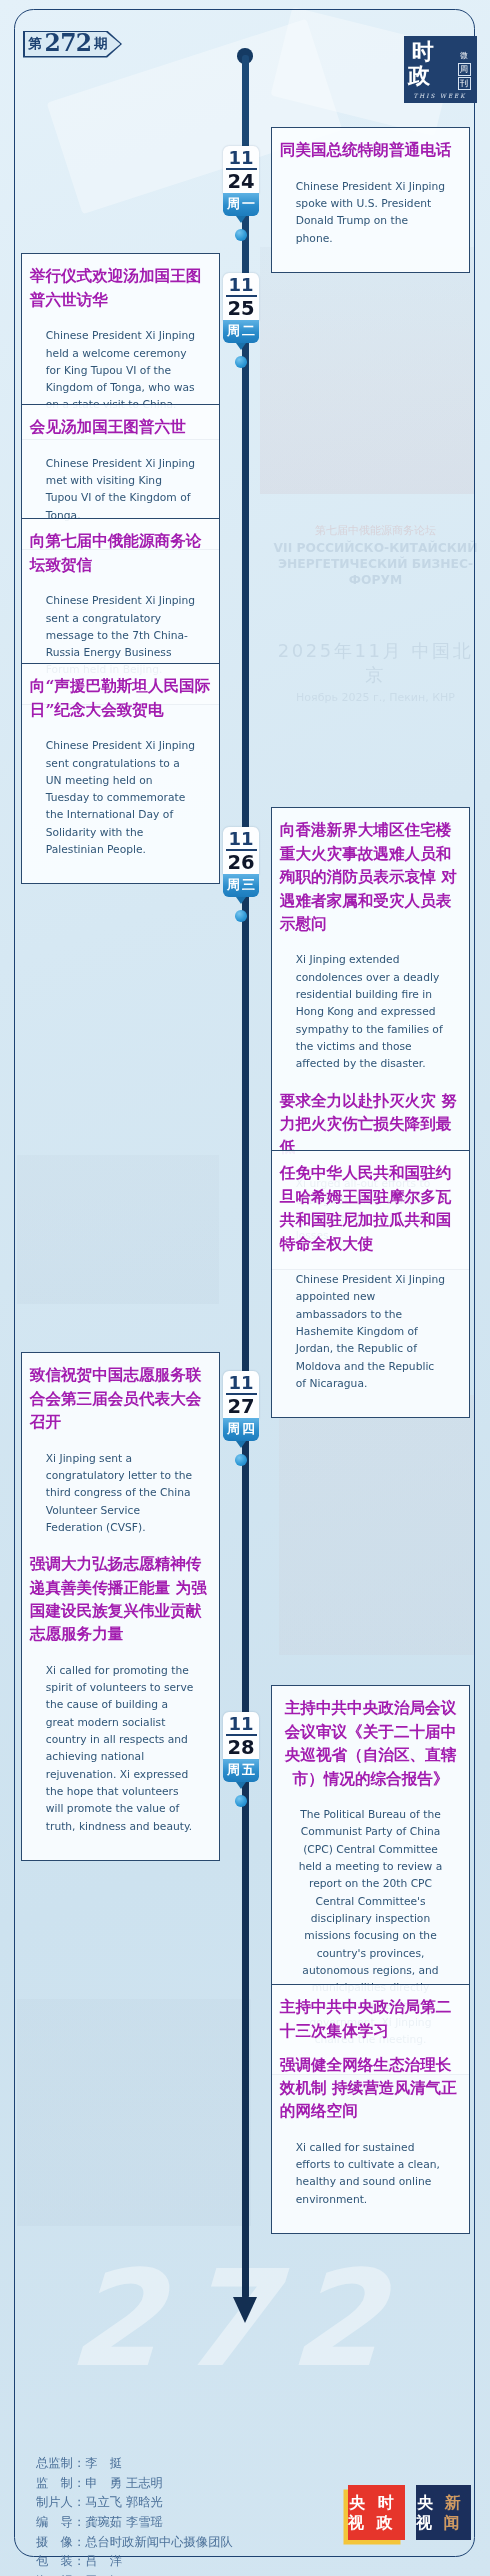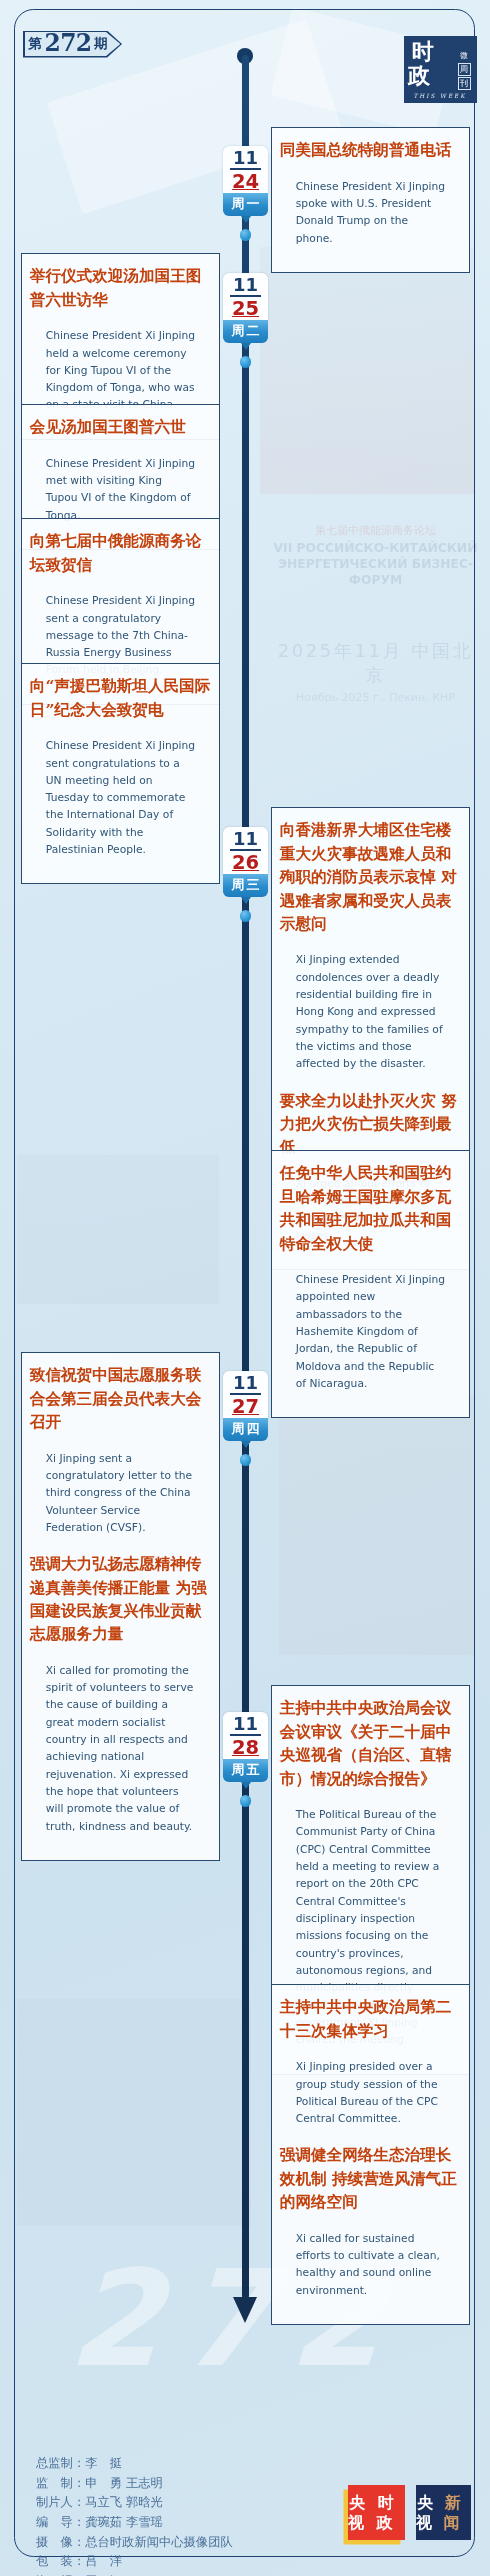--- a/index.html
+++ b/index.html
@@ -35,37 +35,37 @@
     font-size:5.8px;letter-spacing:1.9px;font-style:italic;font-family:"DejaVu Serif",serif;}
 
   
   .tline{position:absolute;left:242px;top:55px;width:6.5px;height:2244px;border-radius:3.2px;
     background:linear-gradient(180deg,#1c4a78 0%,#153a63 18%,#122f52 100%);}
   .tstart{position:absolute;left:237px;top:48px;width:15.6px;height:15.6px;border-radius:50%;background:#153a63;}
   .tarrow{position:absolute;left:233px;top:2297px;width:0;height:0;
     border-left:12.3px solid transparent;border-right:12.3px solid transparent;border-top:26px solid #132f52;}
 
   
-  .dbadge{position:absolute;left:223px;width:45px;z-index:5;}
+  .dbadge{position:absolute;left:223px;width:36px;z-index:5;}
   .dbox{background:#fdfeff;border-radius:5.8px 5.8px 0 0;text-align:center;padding:1.9px 0 1.3px;
     box-shadow:0 0.6px 1.9px rgba(20,50,90,0.25);}
   .dmonth{font-size:18px;line-height:19.5px;font-weight:700;color:#1c3f6e;}
   .dline{width:31px;height:1.9px;background:#1c3f6e;margin:0.6px auto 1.3px;}
-  .dday{font-size:19.5px;line-height:21px;font-weight:700;color:#b91c1c;text-decoration:underline;}
+  .dday{font-size:19.5px;line-height:21px;font-weight:700;color:#0f172a;}
   .dweek{background:linear-gradient(180deg,#5eb2e4 0%,#2a8ccb 55%,#1d7cbd 100%);color:#fff;
     font-size:13px;font-weight:700;text-align:center;letter-spacing:1.9px;padding:1.9px 0 2.6px;
     border-radius:0 0 5.8px 5.8px;text-indent:1.9px;}
   .dpointer{width:0;height:0;margin:0 auto;border:5.8px solid transparent;border-top:7.1px solid #1a71ab;}
   .ddot{width:11.7px;height:11.7px;border-radius:50%;margin:1.3px auto 0;
     background:radial-gradient(circle at 35% 30%,#74c4ef 0%,#2b96d4 60%,#1b7ec2 100%);}
 
   
   .card{position:absolute;width:199px;box-sizing:border-box;background:rgba(250,253,255,0.93);
     border:1.3px solid #29496e;padding:10.4px 7.8px 9px;z-index:4;}
-  .cn{font-family:"DejaVu Serif","Liberation Serif",serif;color:#c2410c;font-size:15.6px;
+  .cn{font-family:"DejaVu Serif","Liberation Serif",serif;color:#a21caf;font-size:15.6px;
     line-height:1.5;font-weight:700;margin:0 0 5.2px;}
   .en{color:#2f5577;font-size:10.7px;line-height:1.62;margin:16px;}
   .sec + .sec{margin-top:10.4px;}
 
   
   .wm{position:absolute;pointer-events:none;}
   .wm-forum{left:273px;top:523px;width:205px;text-align:center;opacity:0.30;}
   .wm-forum .l1{color:#cf9a9a;font-size:11px;margin-bottom:2.6px;}
   .wm-forum .l2{color:#93abc2;font-size:12.3px;font-weight:700;line-height:1.3;}
   .wm-place{left:273px;top:639px;width:205px;text-align:center;opacity:0.30;}
@@ -254,31 +254,30 @@
     <div class="sec">
       <p class="cn">致信祝贺中国志愿服务联合会第三届会员代表大会召开</p>
       <p class="en">Xi Jinping sent a congratulatory letter to the third congress of the China Volunteer Service Federation (CVSF).</p>
     </div>
     <div class="sec">
       <p class="cn">强调大力弘扬志愿精神传递真善美传播正能量 为强国建设民族复兴伟业贡献志愿服务力量</p>
       <p class="en">Xi called for promoting the spirit of volunteers to serve the cause of building a great modern socialist country in all respects and achieving national rejuvenation. Xi expressed the hope that volunteers will promote the value of truth, kindness and beauty.</p>
     </div>
   </div>
 
-  <div class="card" style="left:271px;top:1685px;min-height:284px;">
+  <div class="card" style="left:271px;top:1685px;min-height:284px;text-align:center;">
     <div class="sec">
       <p class="cn">主持中共中央政治局会议 会议审议《关于二十届中央巡视省（自治区、直辖市）情况的综合报告》</p>
       <p class="en">The Political Bureau of the Communist Party of China (CPC) Central Committee held a meeting to review a report on the 20th CPC Central Committee's disciplinary inspection missions focusing on the country's provinces, autonomous regions, and municipalities directly under the central government. Xi Jinping chaired the meeting.</p>
     </div>
   </div>
 
   <div class="card" style="left:271px;top:1984px;min-height:235px;">
     <div class="sec">
       <p class="cn">主持中共中央政治局第二十三次集体学习</p>
-      <p class="en">Xi Jinping presided over a group study session of the Political Bureau of the CPC Central Committee.</p>
     </div>
     <div class="sec">
       <p class="cn">强调健全网络生态治理长效机制 持续营造风清气正的网络空间</p>
       <p class="en">Xi called for sustained efforts to cultivate a clean, healthy and sound online environment.</p>
     </div>
   </div>
 
   <div class="credits">
     <div>总监制：李　挺</div>
     <div>监　制：申　勇 王志明</div>

